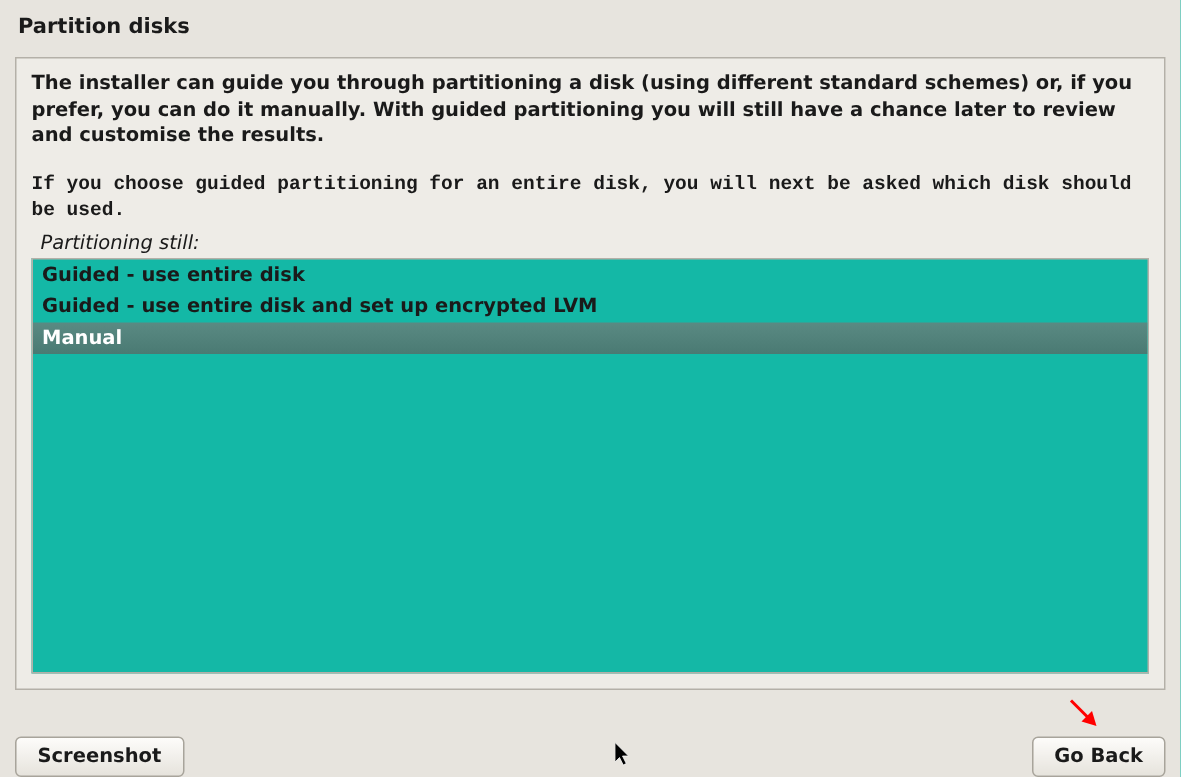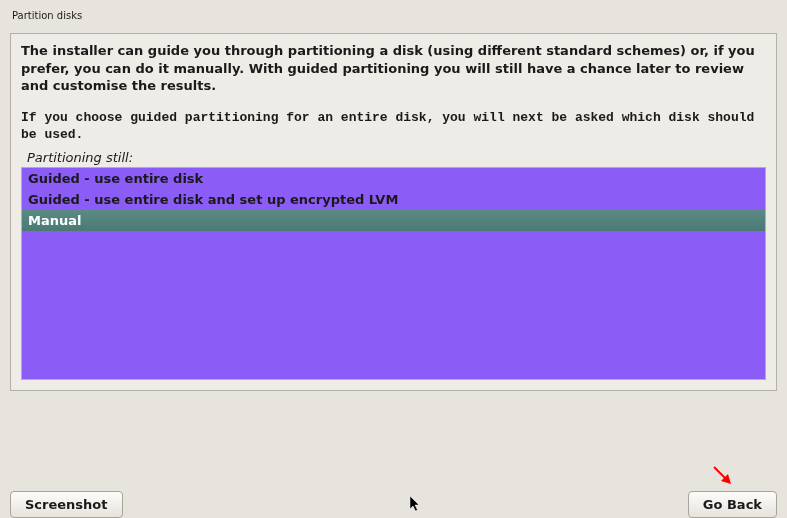--- a/index.html
+++ b/index.html
@@ -11,30 +11,30 @@
       font-family: "DejaVu Sans", "Liberation Sans", Arial, sans-serif;
       font-size: 13px;
       background: #e7e4de;
       color: #1a1a1a;
       width: 787px;
       height: 518px;
       overflow: hidden;
       position: relative;
     }
     .title {
-      font-weight: normal;
+      font-weight: bold;
       padding: 10px 12px 6px 12px;
-      font-size: 10px;
+      font-size: 14px;
     }
     .content-box {
       border: 1px solid #b4b0a8;
       background: #eeece7;
       margin: 6px 10px 0 10px;
       padding: 8px 10px 10px 10px;
-      height: 358px;
+      height: 422px;
       display: flex;
       flex-direction: column;
     }
     .description {
       font-weight: bold;
       line-height: 1.35;
       margin-bottom: 14px;
     }
     .description2 {
       font-weight: bold;
@@ -43,21 +43,21 @@
       font-family: Liberation Mono, monospace;
     }
     .method-label {
       font-style: italic;
       font-weight: normal;
       padding-left: 6px;
       margin-bottom: 2px;
     }
     .options-list {
       border: 1px solid #b4b0a8;
-      background: #8b5cf6;
+      background: #14b8a6;
       flex: 1;
       overflow: hidden;
     }
     .option-item {
       font-weight: bold;
       padding: 3px 6px;
       cursor: pointer;
       font-size: 13px;
     }
     .option-item.selected {

